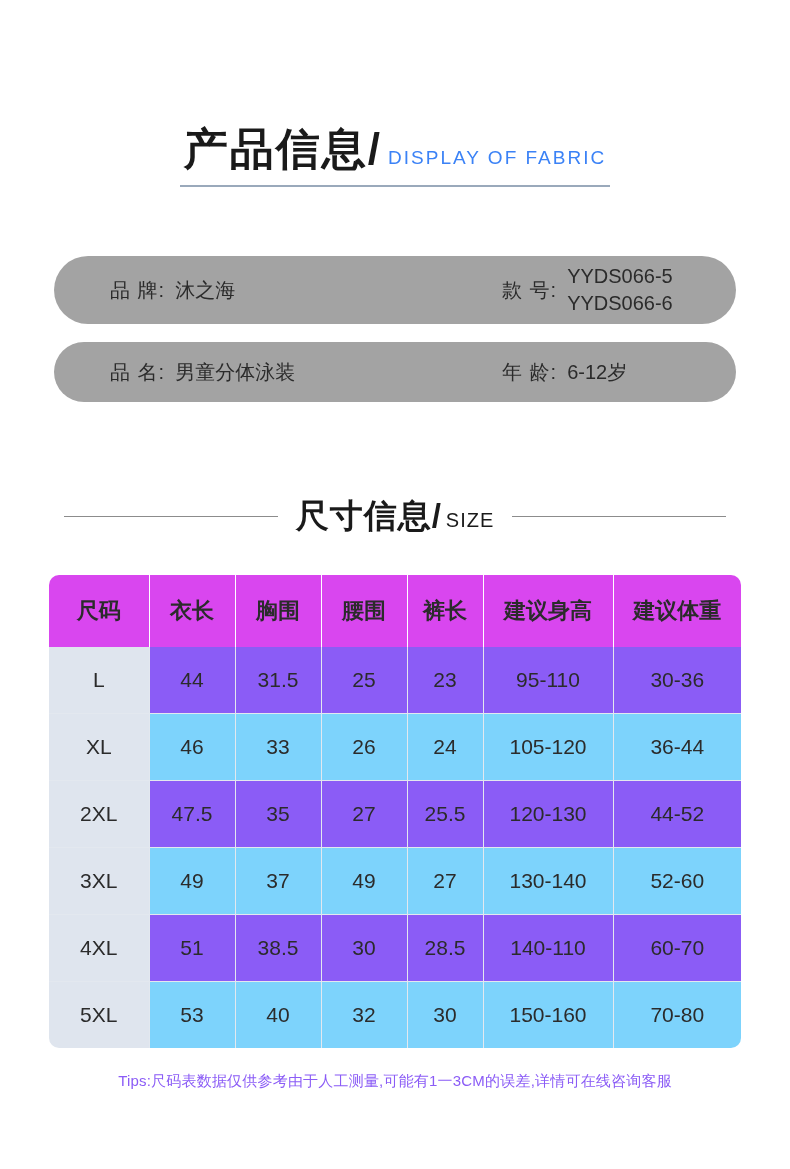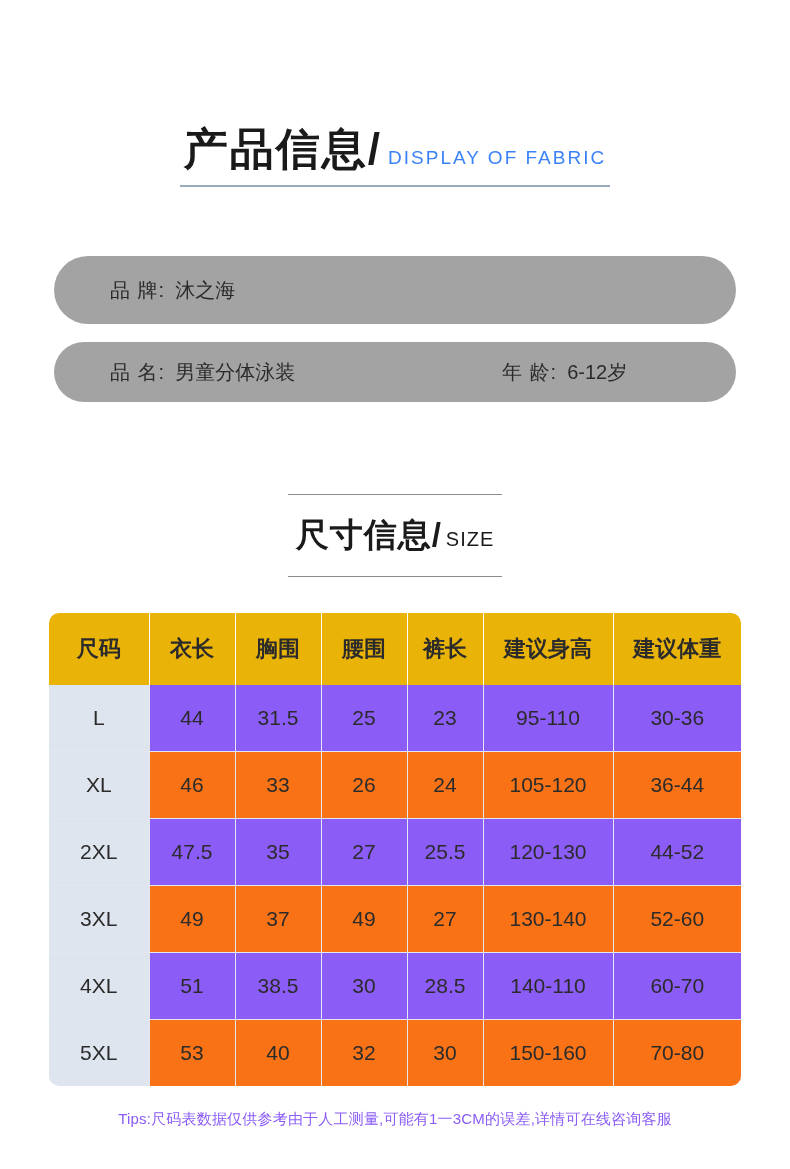--- a/index.html
+++ b/index.html
@@ -107,21 +107,20 @@
     display: block;
   }
 
   
   .size-title-block {
     margin-top: 92px;
     display: flex;
     align-items: center;
     justify-content: center;
     gap: 18px;
-    flex-direction: column;
   }
   .size-line {
     width: 214px;
     height: 1px;
     background: #8c8c8c;
   }
   .size-title-cn {
     font-size: 33px;
     font-weight: bold;
     color: #1a1a1a;
@@ -150,21 +149,21 @@
   table.size-table td {
     text-align: center;
     font-size: 21px;
     color: #2b2b2b;
     height: 66px;
     border-right: 1px solid #e3e8ef;
     border-bottom: 1px solid #e3e8ef;
     padding: 0;
   }
   table.size-table th {
-    background: #eab308;
+    background: #d946ef;
     font-weight: bold;
     font-size: 22px;
     height: 72px;
     border-right: 1px solid #ffffff;
     border-bottom: none;
   }
   table.size-table th:last-child,
   table.size-table td:last-child {
     border-right: none;
   }
@@ -177,21 +176,21 @@
     border-right: 1px solid #ffffff;
     border-bottom: 1px solid #ffffff;
   }
   tr:last-child td.size-col {
     border-bottom: none;
   }
   tr.odd td {
     background: #8b5cf6;
   }
   tr.even td {
-    background: #f97316;
+    background: #7dd3fc;
   }
   tr.odd td.size-col,
   tr.even td.size-col {
     background: #dfe5ee;
   }
   col.c-size { width: 100px; }
   col.c-num  { width: 86px; }
   col.c-chest{ width: 86px; }
   col.c-waist{ width: 86px; }
   col.c-pant { width: 76px; }
@@ -218,20 +217,27 @@
       <div class="title-underline"></div>
     </div>
   </div>
 
   <div class="info-block">
 
     <div class="info-row row1">
       <div class="cell left">
         <span class="lbl">品 牌:</span>
         <span class="val">沐之海</span>
+      </div>
+      <div class="cell right">
+        <span class="lbl">款 号:</span>
+        <span class="val multi">
+          <span>YYDS066-5</span>
+          <span>YYDS066-6</span>
+        </span>
       </div>
     </div>
 
     <div class="info-row row2">
       <div class="cell left">
         <span class="lbl">品 名:</span>
         <span class="val">男童分体泳装</span>
       </div>
       <div class="cell right">
         <span class="lbl">年 龄:</span>

